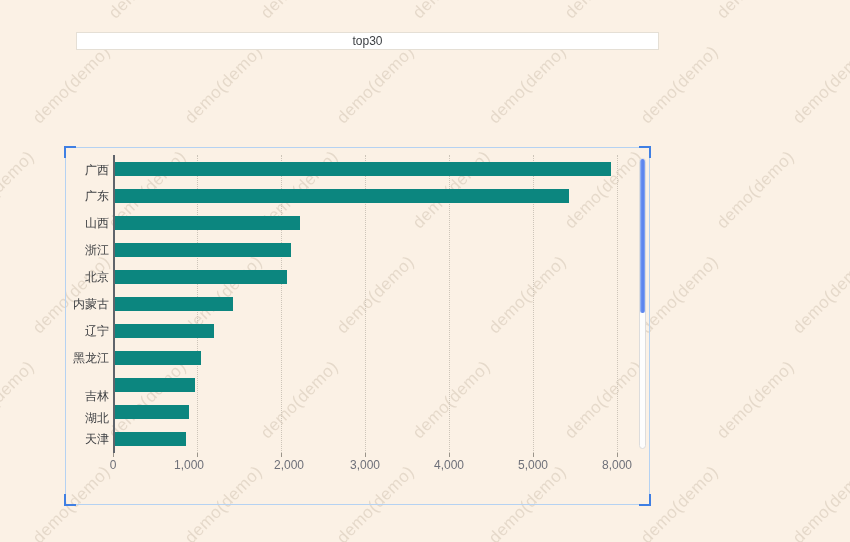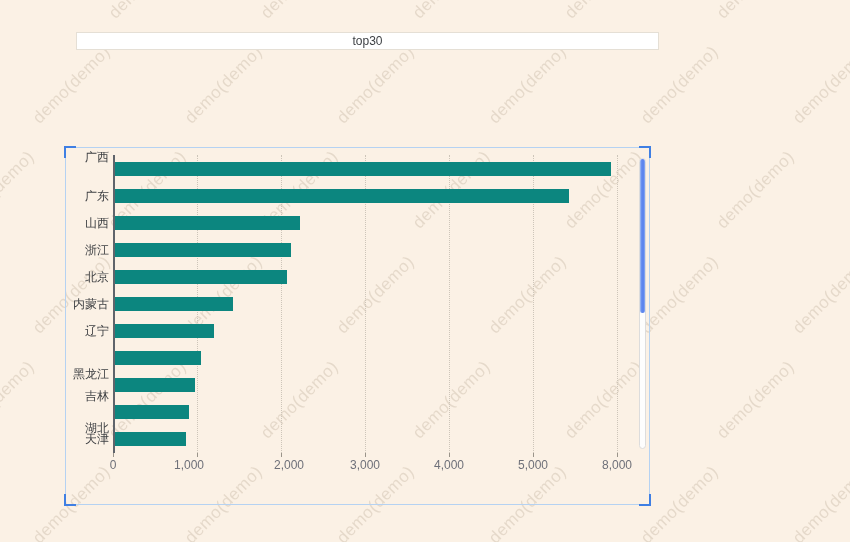--- a/index.html
+++ b/index.html
@@ -137,39 +137,39 @@
   <div id="gridlines">
       <div class="gridline" style="left: 131px;"></div>
       <div class="gridline" style="left: 215px;"></div>
       <div class="gridline" style="left: 299px;"></div>
       <div class="gridline" style="left: 383px;"></div>
       <div class="gridline" style="left: 467px;"></div>
       <div class="gridline" style="left: 551px;"></div>
     </div>
   <div id="axis-line"></div>
   <div id="rows">
-      <div class="cat-label" style="top: 3px; font-family: Liberation Mono, monospace;">广西</div>
+      <div class="cat-label" style="top: 15px;">广西</div>
       <div class="bar" style="top: 13.5px; width: 495.6px; background: rgb(12, 134, 127);"></div>
       <div class="cat-label" style="top: 40.59px;">广东</div>
       <div class="bar" style="top: 40.59px; width: 453.6px; background: rgb(12, 134, 127);"></div>
       <div class="cat-label" style="top: 67.68px;">山西</div>
       <div class="bar" style="top: 67.68px; width: 184.8px; background: rgb(12, 134, 127);"></div>
       <div class="cat-label" style="top: 94.77px;">浙江</div>
       <div class="bar" style="top: 94.77px; width: 176.4px; background: rgb(12, 134, 127);"></div>
       <div class="cat-label" style="top: 121.86px;">北京</div>
       <div class="bar" style="top: 121.86px; width: 172.2px; background: rgb(12, 134, 127);"></div>
       <div class="cat-label" style="top: 148.95px;">内蒙古</div>
       <div class="bar" style="top: 148.95px; width: 117.6px; background: rgb(12, 134, 127);"></div>
       <div class="cat-label" style="top: 176.04px;">辽宁</div>
       <div class="bar" style="top: 176.04px; width: 99.12px; background: rgb(12, 134, 127);"></div>
-      <div class="cat-label" style="top: 203.13px; margin-top: 16px;">黑龙江</div>
+      <div class="cat-label" style="top: 203.13px;">黑龙江</div>
       <div class="bar" style="top: 203.13px; width: 85.68px; background: rgb(12, 134, 127);"></div>
       <div class="cat-label" style="top: 241px;">吉林</div>
       <div class="bar" style="top: 230.22px; width: 79.8px; background: rgb(12, 134, 127);"></div>
-      <div class="cat-label" style="top: 273px;">湖北</div>
+      <div class="cat-label" style="top: 263px;">湖北</div>
       <div class="bar" style="top: 257.31px; width: 73.92px; background: rgb(12, 134, 127);"></div>
       <div class="cat-label" style="top: 284.4px;">天津</div>
       <div class="bar" style="top: 284.4px; width: 71.4px; background: rgb(12, 134, 127);"></div>
     </div>
   <div id="xticks">
       <div class="tickmark" style="left: 47px;"></div>
       <div class="tick-label" style="left: 15px;">0</div>
       <div class="tickmark" style="left: 131px;"></div>
       <div class="tick-label" style="left: 91px;">1,000</div>
       <div class="tickmark" style="left: 215px;"></div>

